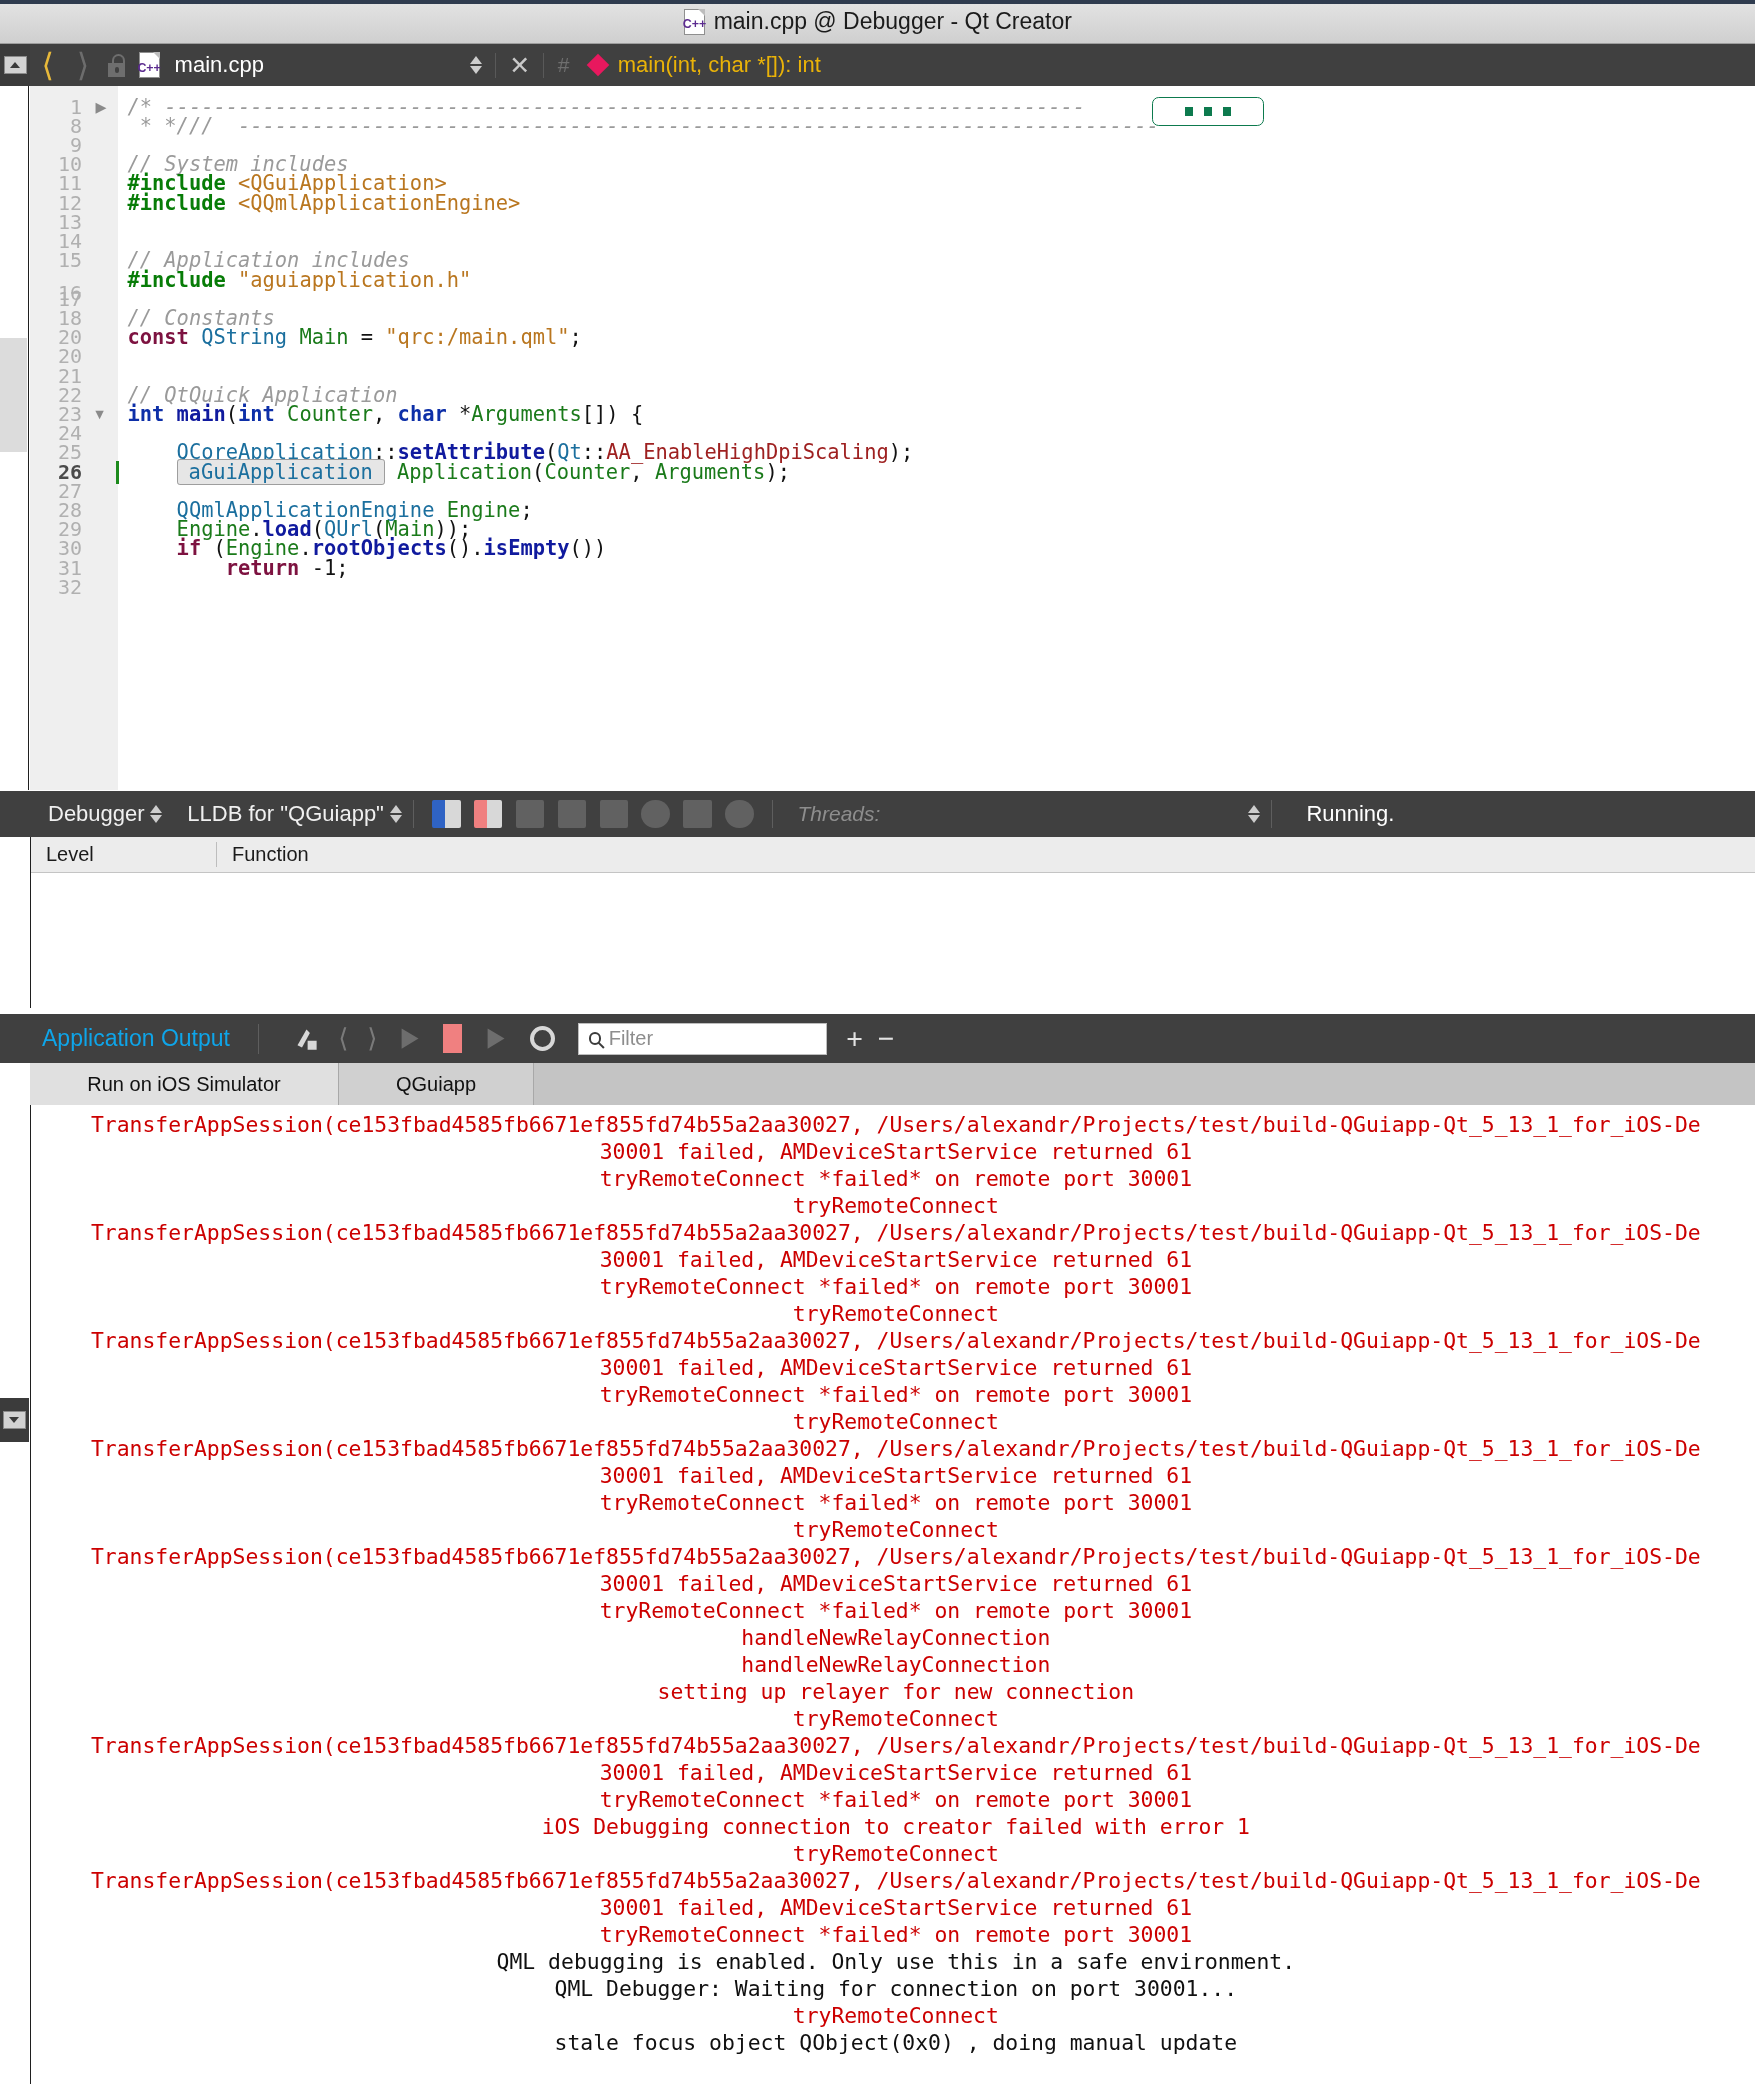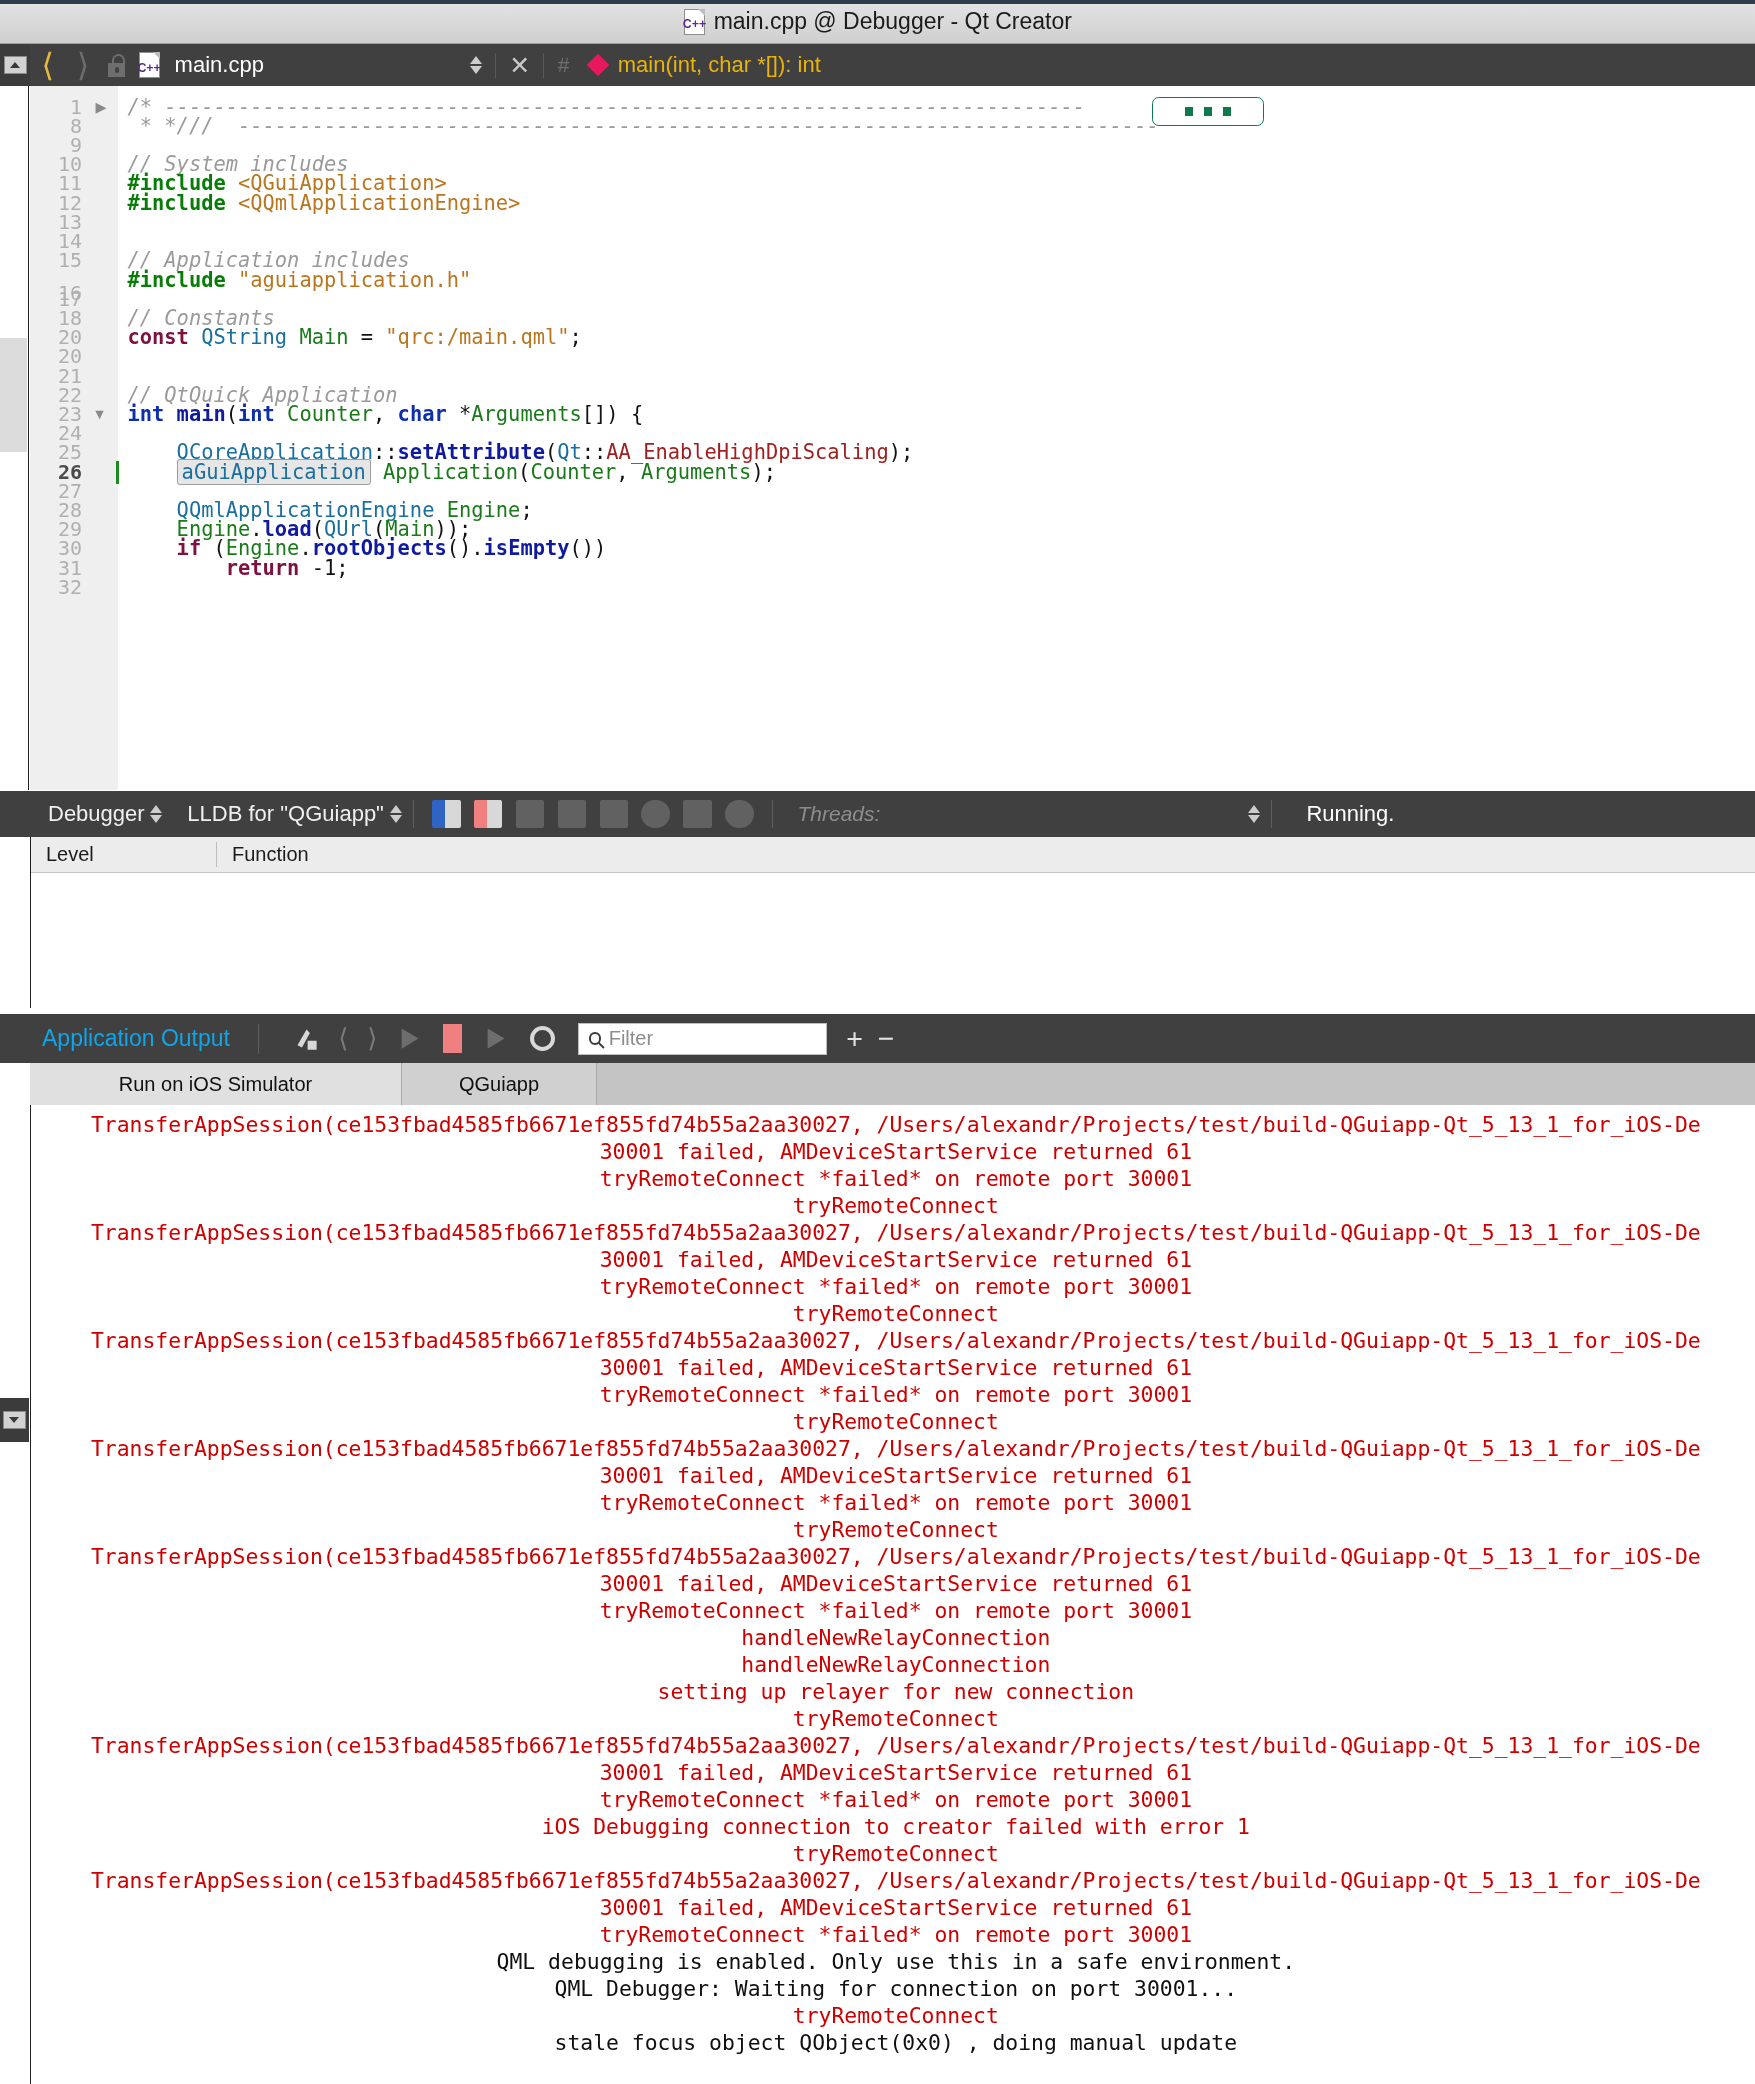--- a/index.html
+++ b/index.html
@@ -110,21 +110,21 @@
   .c-pp   { color: #077c07; font-weight: bold; }
   .c-str  { color: #b9761f; }
   .c-kw   { color: #7d1240; font-weight: bold; }
   .c-type { color: #1b6f9e; }
   .c-fn   { color: #101a9e; font-weight: bold; }
   .c-var  { color: #1a7a1a; }
   .c-cls  { color: #1b6f9e; }
   .c-en   { color: #9e2020; }
   .c-txt  { color: #121212; }
   .c-kwb  { color: #0d2fa8; font-weight: bold; }
-  .hl-box { background: #e6e6e6; border: 1px solid #9e9e9e; border-radius: 2.9px; padding: 0 4px; color: #1b6f9e; }
+  .hl-box { background: #e6e6e6; border: 1px solid #9e9e9e; border-radius: 2.9px; padding: 0 11px; color: #1b6f9e; }
   .collapsed-dots {
     position: absolute; left: 1122px; top: 11.4px;
     width: 112px; height: 28.5px; border: 1.9px solid #0d7a4e; border-radius: 6.7px;
     display: flex; align-items: center; justify-content: center; gap: 10.5px; background: #ffffff;
   }
   .collapsed-dots i { width: 8.6px; height: 8.6px; background: #0d7a4e; display: block; }
 
   
   .dbg-bar {
     position: absolute; left: 0; top: 791px; width: 1756px; height: 46px;
@@ -185,21 +185,21 @@
 
   
   .run-tabs {
     position: absolute; left: 30px; top: 1063px; width: 1725px; height: 42px;
     background: #c4c4c4; display: flex; align-items: stretch;
   }
   .run-tab {
     display: flex; align-items: center; justify-content: center;
     font-size: 20px; color: #111111; padding: 0 17px; border-right: 1px solid #a8a8a8;
   }
-  .run-tab.t1 { width: 372px; background: #e0e0e0; }
+  .run-tab.t1 { width: 309px; background: #e0e0e0; }
   .run-tab.t2 { width: 195px; background: #d0d0d0; }
   .run-tabs-rest { flex: 1; background: #c4c4c4; }
   .tabstrip-left { position: absolute; left: 0; top: 1063px; width: 30px; height: 42px; background: #ffffff; }
 
   
   .console {
     position: absolute; left: 30px; top: 1105px; width: 1725px; height: 980px;
     background: #ffffff; border-left: 1.9px solid #1f1f1f; overflow: hidden;
   }
   .console-inner { padding: 5.7px 0 0 5.7px; text-align: center; }

